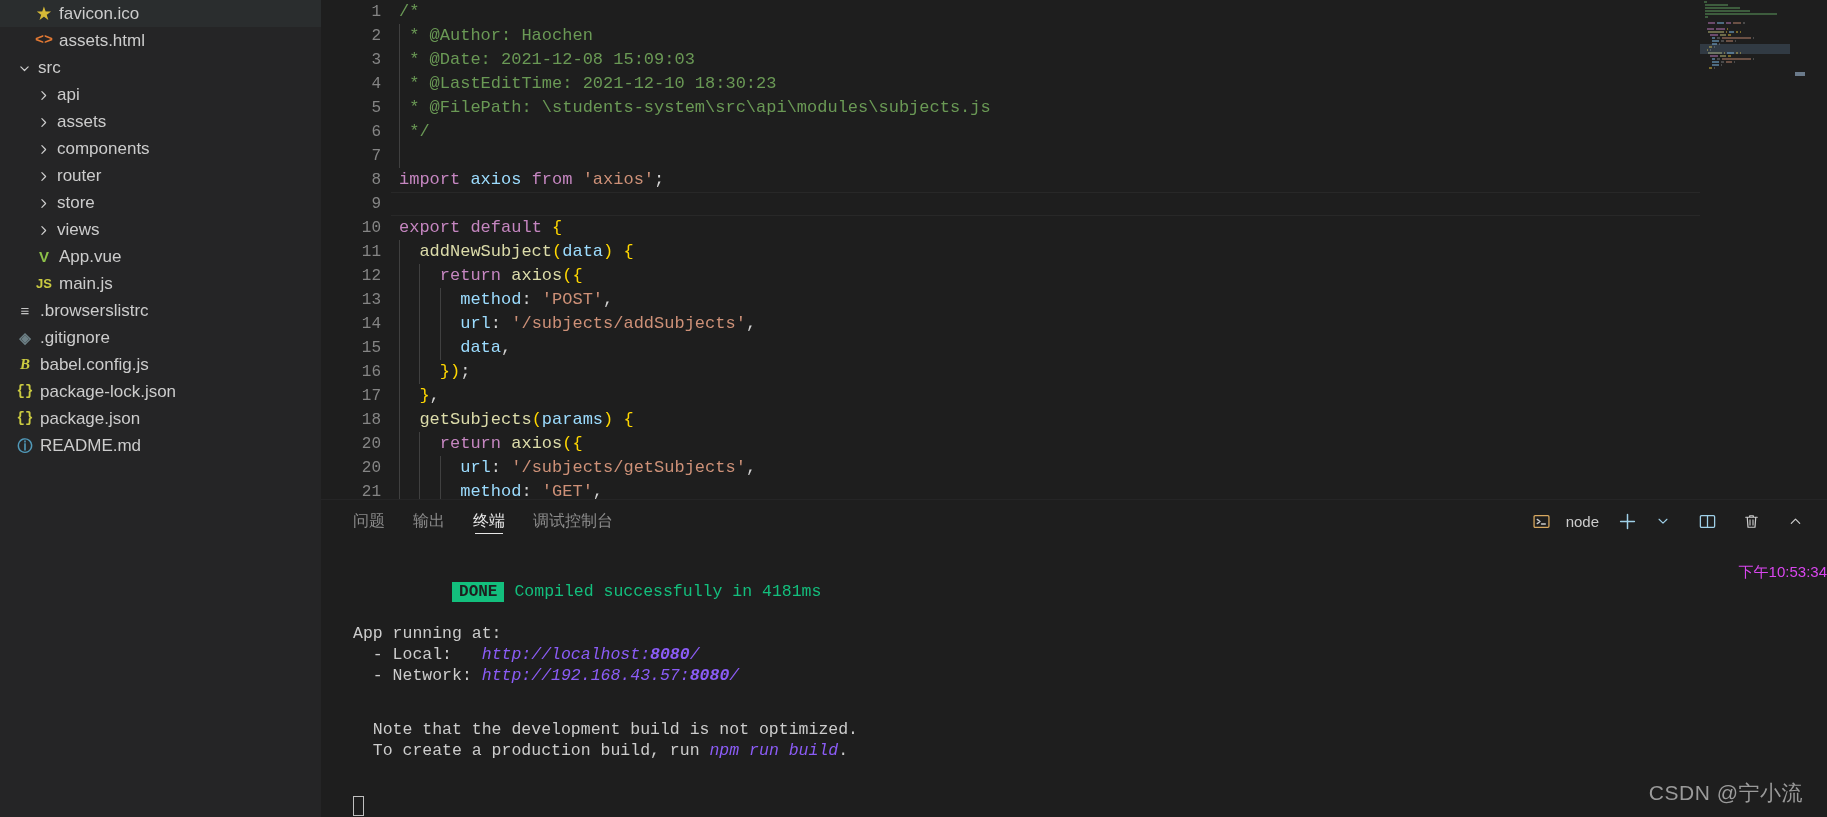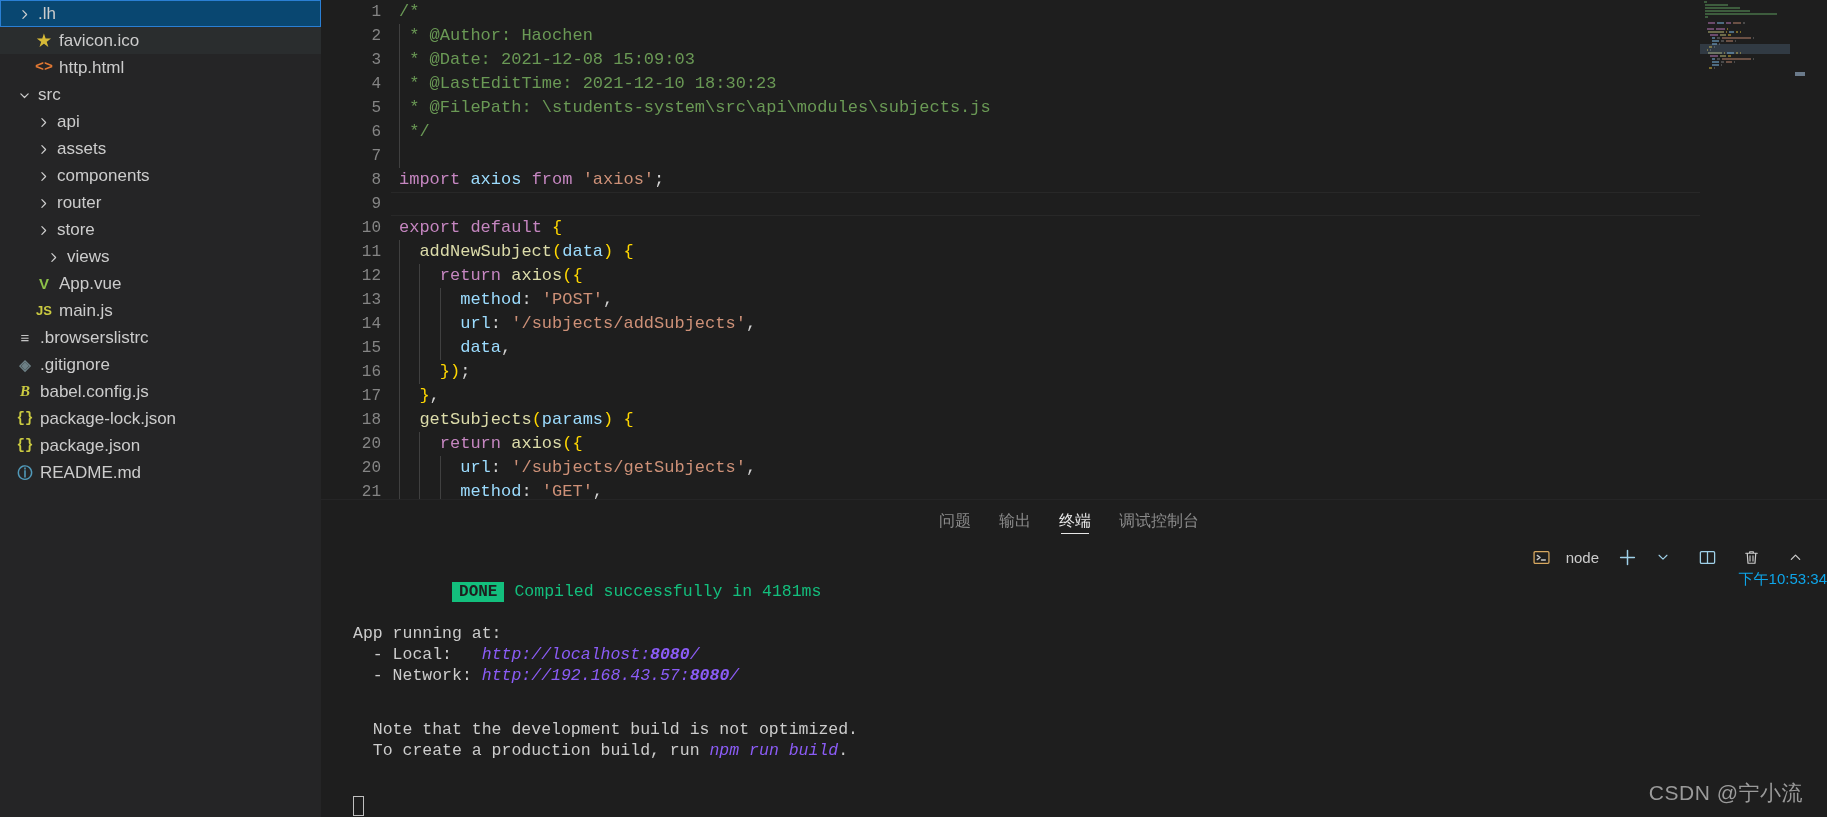--- a/index.html
+++ b/index.html
@@ -90,21 +90,21 @@
   }
   .vscroll{
     position:absolute;top:0;right:0;width:37px;height:529px;background:#1e1e1e;
   }
   .ovr-mark{position:absolute;right:22px;width:10px;height:4px;background:#6a7a8a;}
 
   
   .panel{flex:1;background:#1e1e1e;display:flex;flex-direction:column;position:relative;border-top:1px solid #252526;}
   .panel-head{
     height:42px;min-height:42px;display:flex;align-items:center;
-    padding:0 14px 0 32px;position:relative;flex-direction:column;
+    padding:0 14px 0 32px;position:relative;
   }
   .ptab{
     font-size:16px;color:#8b8b8b;margin-right:28px;cursor:pointer;
     height:42px;line-height:42px;position:relative;white-space:nowrap;
     font-family:"Liberation Sans",sans-serif;
   }
   .ptab.active{color:#e7e7e7;}
   .ptab.active:after{
     content:"";position:absolute;left:2px;right:2px;bottom:8px;height:1px;background:#e7e7e7;
   }
@@ -125,52 +125,46 @@
   .tline{white-space:pre;height:21px;}
   .badge-done{
     background:#13bf7d;color:#1e1e1e;font-weight:700;
     padding:1px 7px;font-family:"Liberation Mono",monospace;font-size:16px;
   }
   .t-green{color:#13bf7d;}
   .t-cyan{color:#8b5cf6;font-style:italic;}
   .t-cyan b{font-weight:700;}
   .t-dim{color:#cccccc;}
   .tstamp{
-    position:absolute;right:0px;top:26px;color:#0ea5e9;font-size:15px;
+    position:absolute;right:0px;top:19px;color:#d946ef;font-size:15px;
     font-family:"Liberation Sans",sans-serif;white-space:nowrap;
   }
   .tcursor{
     display:inline-block;width:9px;height:18px;border:1px solid #bfbfbf;
     vertical-align:-3px;
   }
   .watermark{
     position:absolute;right:24px;bottom:10px;color:#9a9a9a;font-size:21px;
     font-family:"Liberation Sans",sans-serif;letter-spacing:.5px;
   }
 </style>
 </head>
 <body>
 
 <div class="app">
 
   <div class="sidebar">
     <div class="tree" id="tree">
-        <div class="row selected" style="padding-left: 14px;">
-          <span class="chev"><svg width="13" height="13" viewBox="0 0 16 16">
-              <path d="M6 3.2L10.6 8 6 12.8" fill="none" stroke="#cfcfcf" stroke-width="1.45" stroke-linecap="round" stroke-linejoin="round"></path>
-            </svg></span>
-          <span class="lbl">.lh</span>
-        </div>
         <div class="row hovered" style="padding-left: 33px;">
           <span class="ficon i-star">★</span>
           <span class="lbl">favicon.ico</span>
         </div>
         <div class="row" style="padding-left: 33px;">
           <span class="ficon i-html">&lt;&gt;</span>
-          <span class="lbl">http.html</span>
+          <span class="lbl">assets.html</span>
         </div>
         <div class="row" style="padding-left: 14px;">
           <span class="chev"><svg width="13" height="13" viewBox="0 0 16 16">
               <path d="M3.5 6L8 10.5 12.5 6" fill="none" stroke="#cfcfcf" stroke-width="1.45" stroke-linecap="round" stroke-linejoin="round"></path>
             </svg></span>
           <span class="lbl">src</span>
         </div>
         <div class="row" style="padding-left: 33px;">
           <span class="chev"><svg width="13" height="13" viewBox="0 0 16 16">
               <path d="M6 3.2L10.6 8 6 12.8" fill="none" stroke="#cfcfcf" stroke-width="1.45" stroke-linecap="round" stroke-linejoin="round"></path>
@@ -194,21 +188,21 @@
               <path d="M6 3.2L10.6 8 6 12.8" fill="none" stroke="#cfcfcf" stroke-width="1.45" stroke-linecap="round" stroke-linejoin="round"></path>
             </svg></span>
           <span class="lbl">router</span>
         </div>
         <div class="row" style="padding-left: 33px;">
           <span class="chev"><svg width="13" height="13" viewBox="0 0 16 16">
               <path d="M6 3.2L10.6 8 6 12.8" fill="none" stroke="#cfcfcf" stroke-width="1.45" stroke-linecap="round" stroke-linejoin="round"></path>
             </svg></span>
           <span class="lbl">store</span>
         </div>
-        <div class="row" style="padding-left: 43px; text-align: right;">
+        <div class="row" style="padding-left: 33px; text-align: right;">
           <span class="chev"><svg width="13" height="13" viewBox="0 0 16 16">
               <path d="M6 3.2L10.6 8 6 12.8" fill="none" stroke="#cfcfcf" stroke-width="1.45" stroke-linecap="round" stroke-linejoin="round"></path>
             </svg></span>
           <span class="lbl">views</span>
         </div>
         <div class="row" style="padding-left: 33px;">
           <span class="ficon i-vue">V</span>
           <span class="lbl">App.vue</span>
         </div>
         <div class="row" style="padding-left: 33px;">

